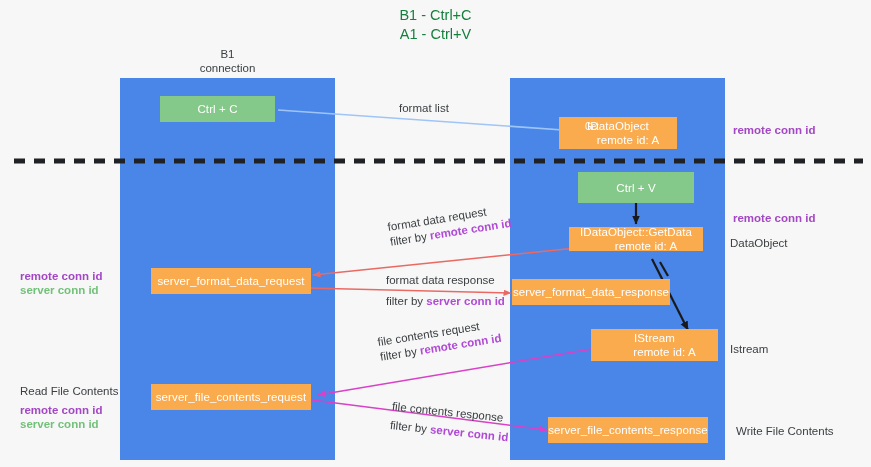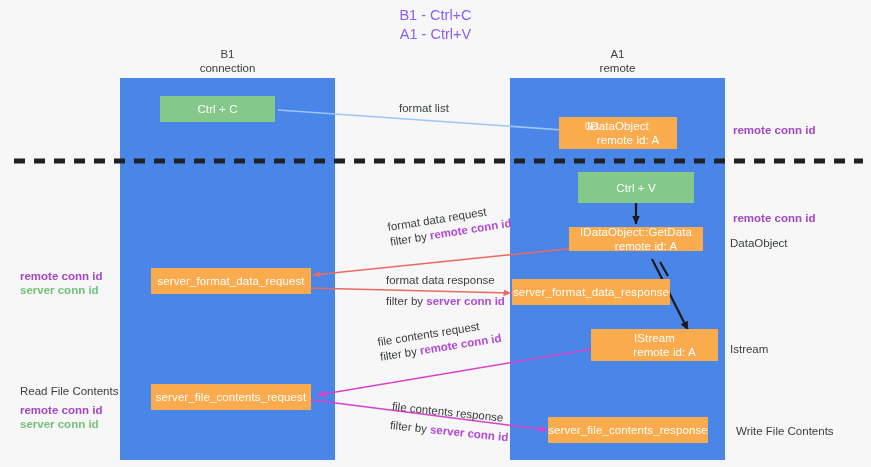--- a/index.html
+++ b/index.html
@@ -21,21 +21,21 @@
     inset: 0;
   }
 
   
   .title {
     position: absolute;
     left: 0; right: 0; top: 6px;
     text-align: center;
     font-size: 14.5px;
     line-height: 19px;
-    color: #8b5cf6;
+    color: #15803d;
   }
 
   
   .col-head {
     position: absolute;
     text-align: center;
     font-size: 11.5px;
     line-height: 14px;
     color: #3c4043;
   }
@@ -113,24 +113,20 @@
 
   <div class="title">
     <div>B1 - Ctrl+C</div>
     <div>A1 - Ctrl+V</div>
   </div>
 
   <div class="col-head" style="left:120px; top:47px; width:215px;">
     <div>B1</div>
     <div>connection</div>
   </div>
-  <div class="col-head" style="left:510px; top:47px; width:215px;">
-    <div>A1</div>
-    <div>remote</div>
-  </div>
 
   <div class="lane" style="left:120px; top:78px; width:215px; height:382px;"></div>
   <div class="lane" style="left:510px; top:78px; width:215px; height:382px;"></div>
 
   <svg class="overlay" viewBox="0 0 871 467">
     <defs>
       <marker id="ah-blue" markerWidth="9" markerHeight="9" refX="7.5" refY="3.2" orient="auto" markerUnits="userSpaceOnUse">
         <path d="M0,0 L8,3.2 L0,6.4 z" fill="#9fc5f8"></path>
       </marker>
       <marker id="ah-red" markerWidth="9" markerHeight="9" refX="7.5" refY="3.2" orient="auto" markerUnits="userSpaceOnUse">

